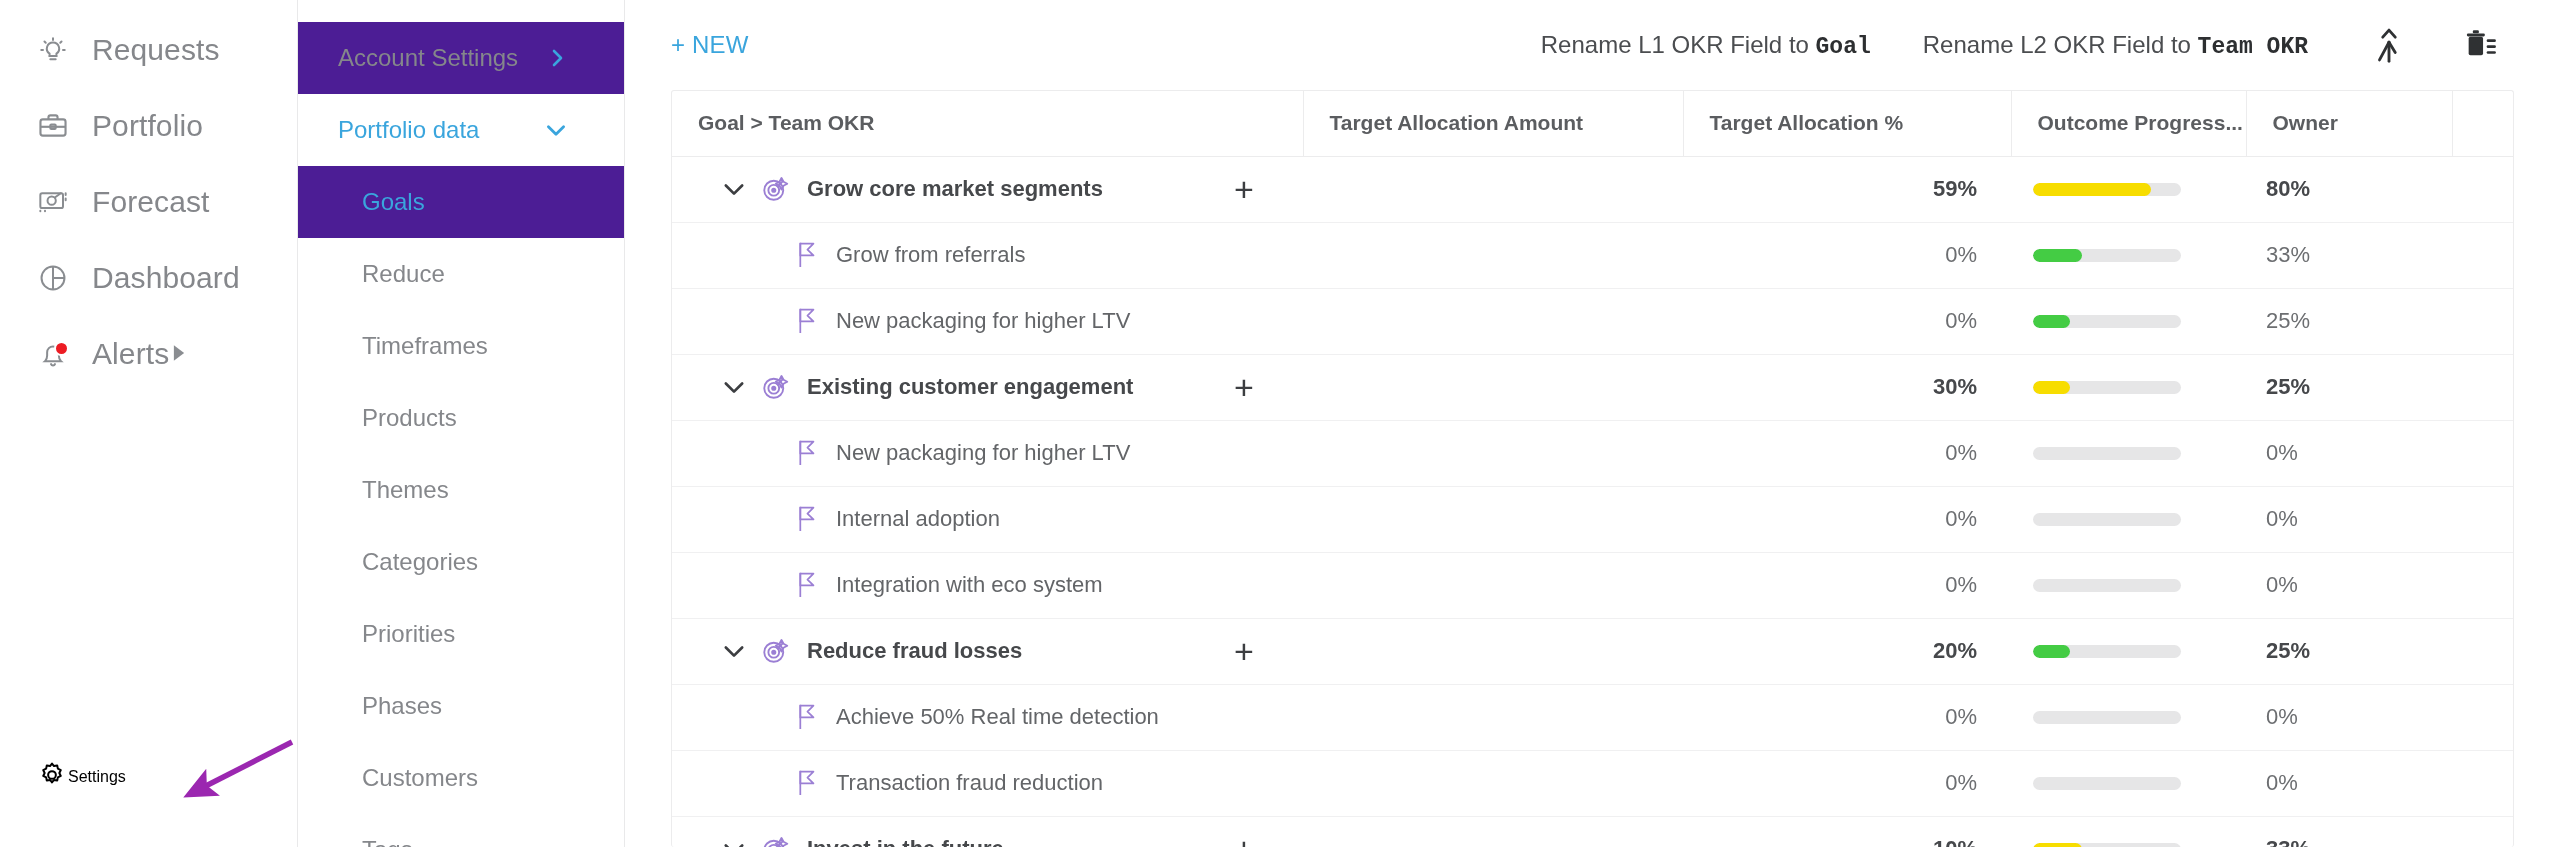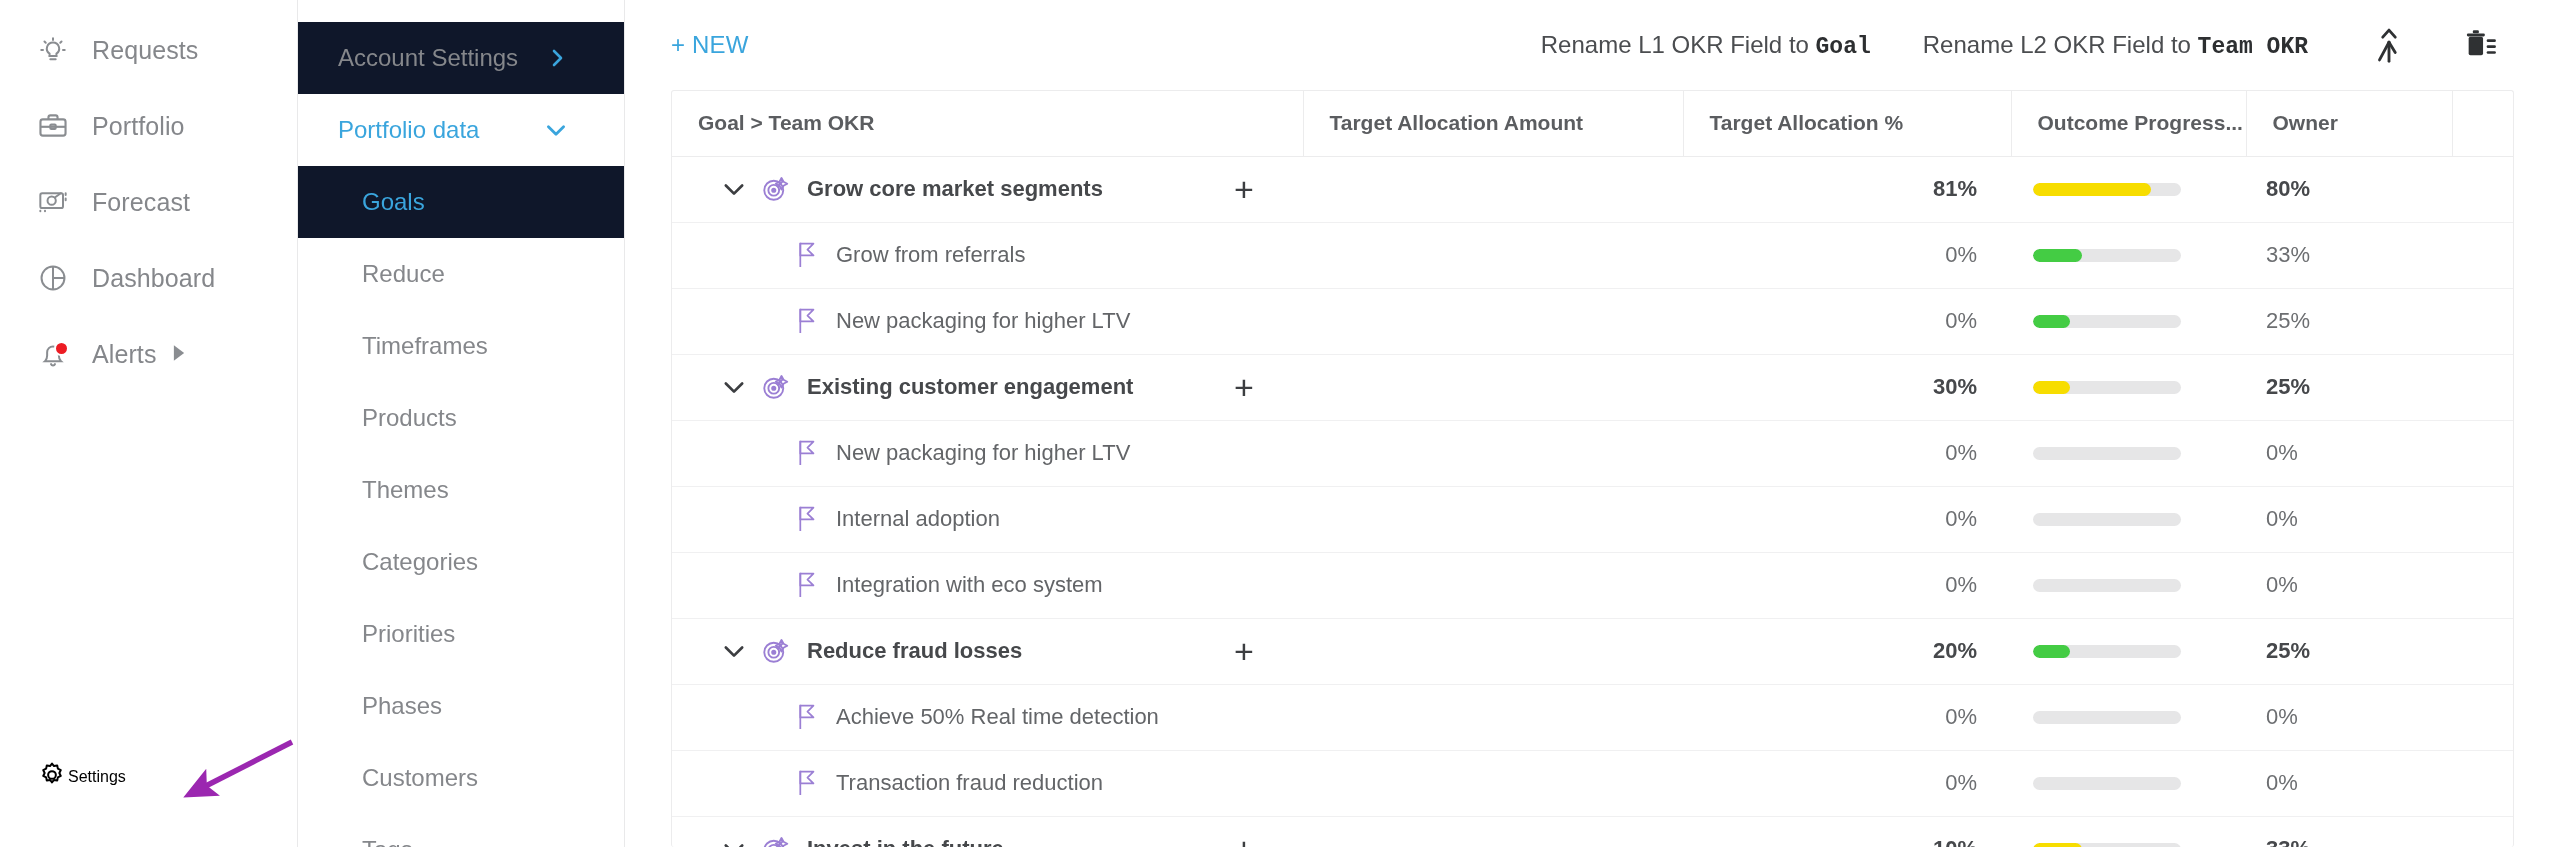--- a/index.html
+++ b/index.html
@@ -26,21 +26,21 @@
     cursor: pointer;
     position: relative;
   }
   .nav-item .nav-ico {
     width: 34px; height: 34px; min-width: 34px;
     display: flex; align-items: center; justify-content: center;
     margin-right: 22px;
     color: #8a8d91;
   }
   .nav-item .nav-label {
-    font-size: 25px;
+    font-size: 30px;
     color: #85878b;
     font-weight: 400;
     letter-spacing: .1px;
   }
   .nav-item .nav-caret {
     position: absolute; right: 110px;
     color: #8a8d91; font-size: 17px; line-height: 1;
   }
   .nav-badge {
     position: absolute;
@@ -70,21 +70,21 @@
   .sub-item {
     height: 72px;
     display: flex; align-items: center;
     position: relative;
     cursor: pointer;
     font-size: 24px;
     color: #85878b;
   }
   .sub-item.lvl0 { padding-left: 40px; font-weight: 400; }
   .sub-item.lvl1 { padding-left: 64px; }
-  .sub-item.active-bg { background: #0f172a; }
+  .sub-item.active-bg { background: #4c1d95; }
   .sub-item.accent { color: #3aa5dd; }
   .sub-item .sub-arrow {
     position: absolute; right: 55px;
     color: #3aa5dd;
     display: flex; align-items: center;
   }
 
   
   .main { flex: 1; height: 847px; background: #fff; position: relative; }
   .toolbar {
@@ -398,21 +398,21 @@
                       <circle cx="11" cy="13" r="4.3"></circle>
                       <circle cx="11" cy="13" r="1.3" fill="#9b7fd4"></circle>
                       <path d="M13.6 10.4l5.2-5.2M17.2 3.2l1.6 3 3 1.6-3 1.6-1.6 3-1.6-3-3-1.6 3-1.6z" stroke-linejoin="round"></path>
                     </svg>
                   </span>
                   <span class="name-txt">Grow core market segments</span>
                   <span class="plus-btn">+</span>
                 </div>
               </td>
               <td class="amt-cell"></td>
-              <td class="pct-cell">81%</td>
+              <td class="pct-cell">59%</td>
               <td class="prog-cell">
                 <div class="bar-track">
                   <div class="bar-fill" style="width:80%;background:#f7dd00;"></div>
                 </div>
               </td>
               <td class="out-cell">80%</td>
               <td></td>
             </tr>
             <tr class="kr">
               <td>

